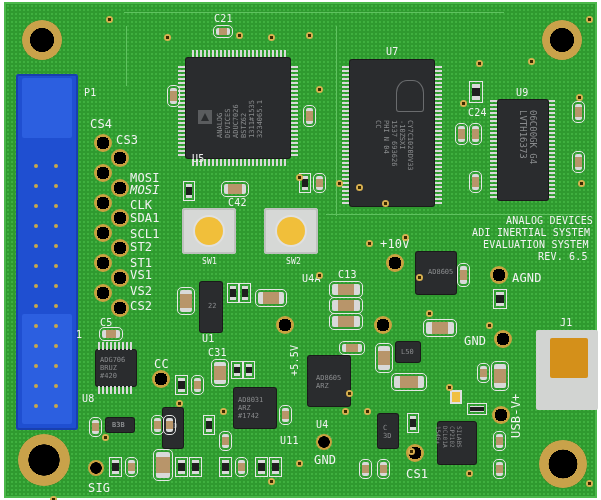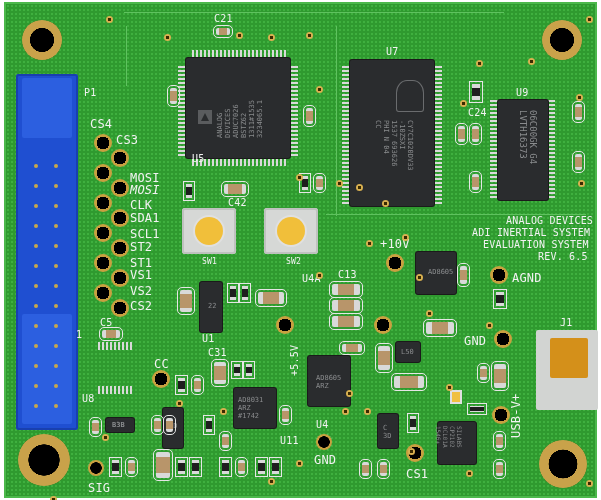--- a/index.html
+++ b/index.html
@@ -245,20 +245,25 @@
   <div class="capv" style="left:490px;top:430px;width:7px;height:14px;"></div>
   <div class="capv" style="left:490px;top:458px;width:7px;height:14px;"></div>
 
   <div class="usb" style="left:530px;top:326px;width:62px;height:80px;">
       <div class="inner"></div>
     </div>
   <span class="silk" style="left:554px;top:314px;">J1</span>
 
   <div class="cap" style="left:96px;top:326px;width:18px;height:8px;"></div>
   <span class="silk" style="left:94px;top:314px;">C5</span>
+  <div class="chip" style="left:90px;top:346px;width:40px;height:36px;">
+      <div class="mark" id="u8mark" style="left:4px;top:6px;">ADG706
+BRUZ
+#420</div>
+    </div>
   <div class="pins-h" style="left:92px;top:338px;width:36px;height:8px;"></div>
   <div class="pins-h" style="left:92px;top:382px;width:36px;height:8px;"></div>
   <span class="silk" style="left:76px;top:390px;">U8</span>
 
   <div class="pad" style="left:146px;top:366px;width:18px;height:18px;"></div>
   <span class="silk big" style="left:148px;top:354px;">CC</span>
   <div class="res" style="left:172px;top:374px;width:7px;height:14px;"></div>
   <div class="capv" style="left:188px;top:374px;width:7px;height:14px;"></div>
   <div class="capv" style="left:208px;top:358px;width:12px;height:22px;"></div>
   <div class="res" style="left:228px;top:360px;width:6px;height:12px;"></div>

